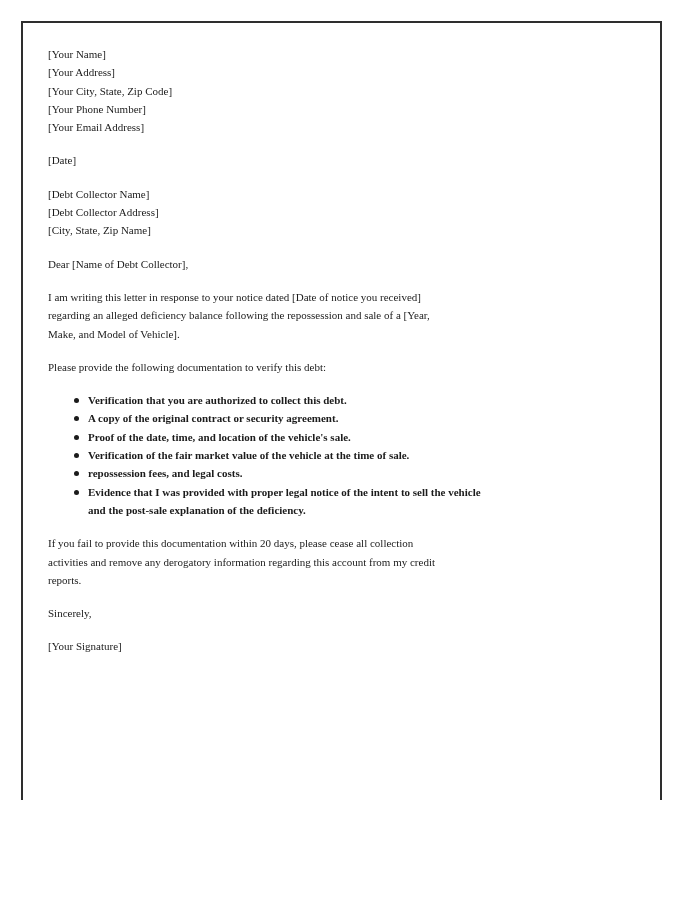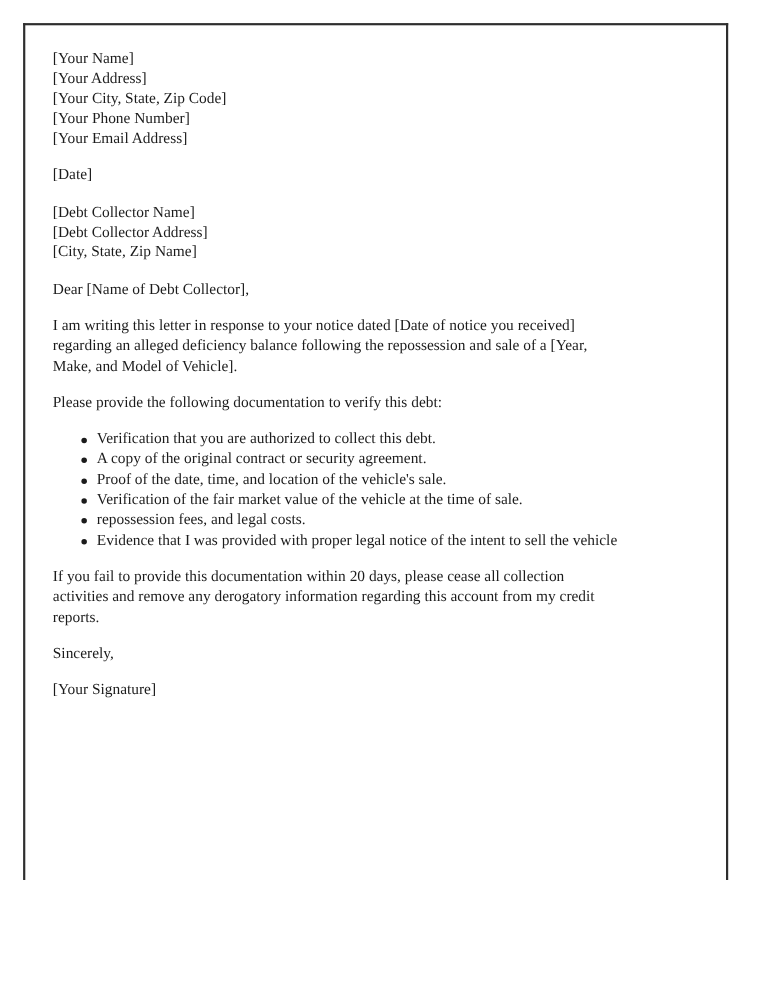--- a/index.html
+++ b/index.html
@@ -17,29 +17,30 @@
   .page{
     position:absolute;left:21px;top:21px;
     width:641px;height:779px;
     box-sizing:border-box;
     border:2px solid var(--border);
     border-bottom:none;
     background:var(--paper);
   }
   .content{
     padding:22px 8px 0 25px;
-    font-size:14px;
+    font-size:11px;
     line-height:18.3px;
   }
   .block{margin:0 0 15px 0;}
   .line{white-space:nowrap;}
   ul.requests{
     margin:12px 0 15px 0;
     padding-left:40px;
     list-style:none;
+    font-weight:bold;
   }
   ul.requests li{position:relative;}
   .bullet-dot{
     position:absolute;left:-14px;top:7px;
     width:5px;height:5px;border-radius:50%;
     background:var(--ink);
   }
 </style>
 </head>
 <body>
@@ -98,20 +99,21 @@
         <span class="bullet-dot"></span>
         <div class="line">Verification of the fair market value of the vehicle at the time of sale.</div>
       </li>
       <li>
         <span class="bullet-dot"></span>
         <div class="line">repossession fees, and legal costs.</div>
       </li>
       <li>
         <span class="bullet-dot"></span>
         <div class="line">Evidence that I was provided with proper legal notice of the intent to sell the vehicle</div>
+        <div class="line">and the post-sale explanation of the deficiency.</div>
       </li>
     </ul>
 
     <div class="block">
       <div class="line">If you fail to provide this documentation within 20 days, please cease all collection</div>
       <div class="line">activities and remove any derogatory information regarding this account from my credit</div>
       <div class="line">reports.</div>
     </div>
 
     <div class="block">

